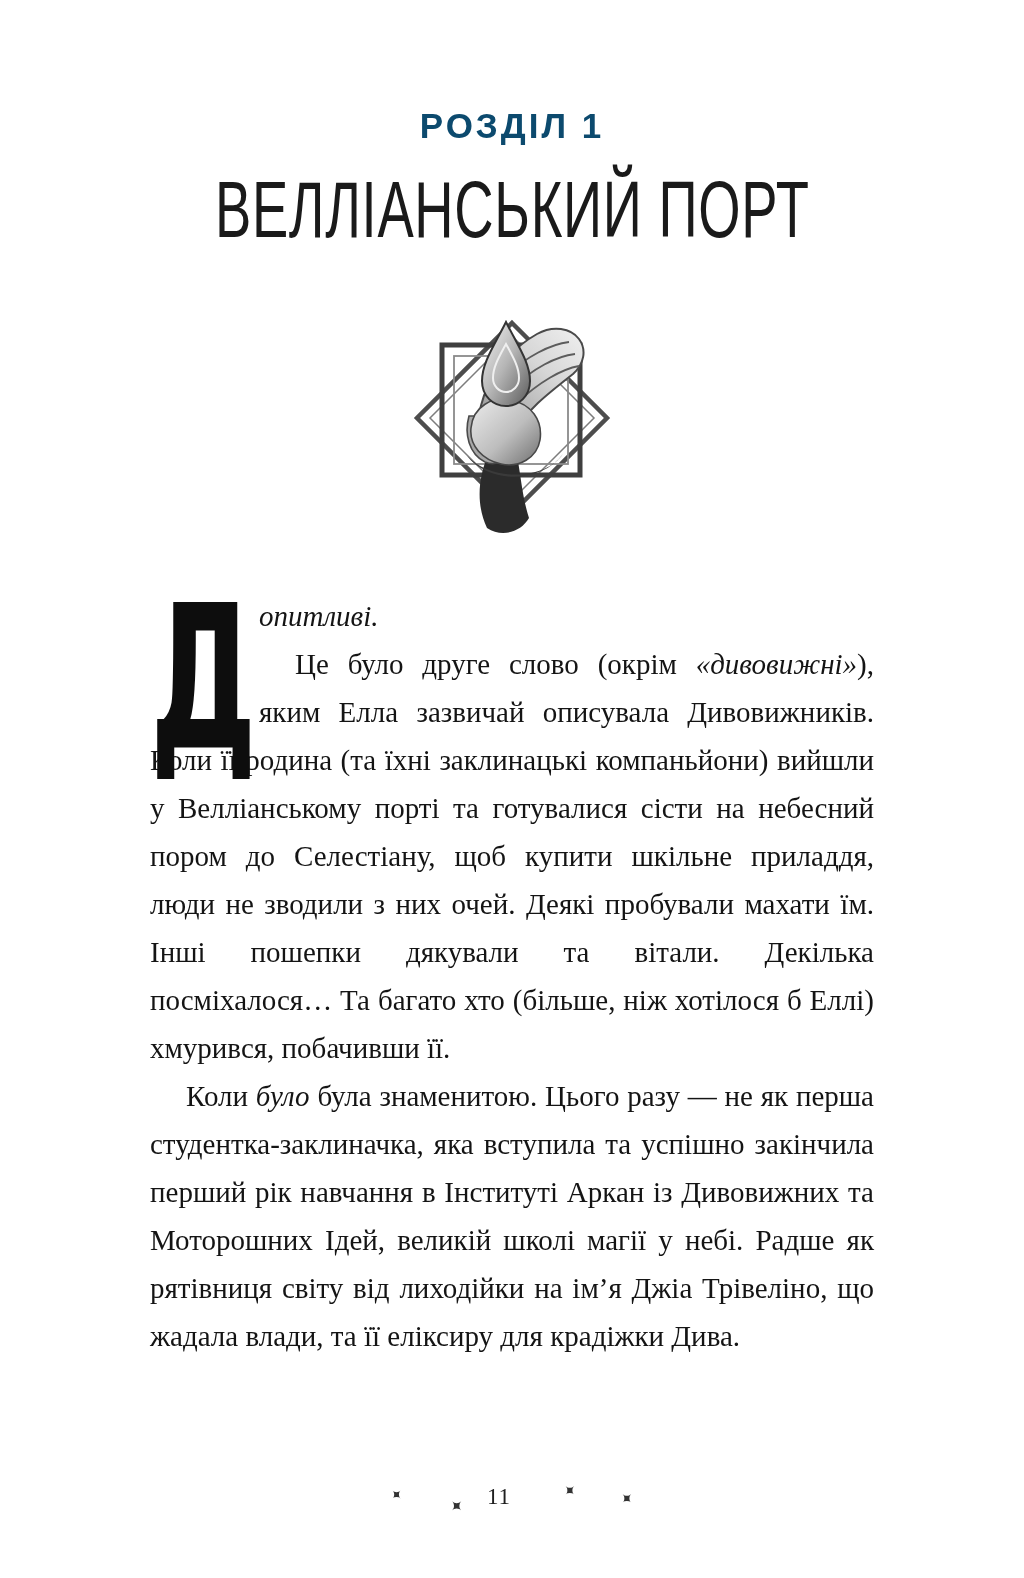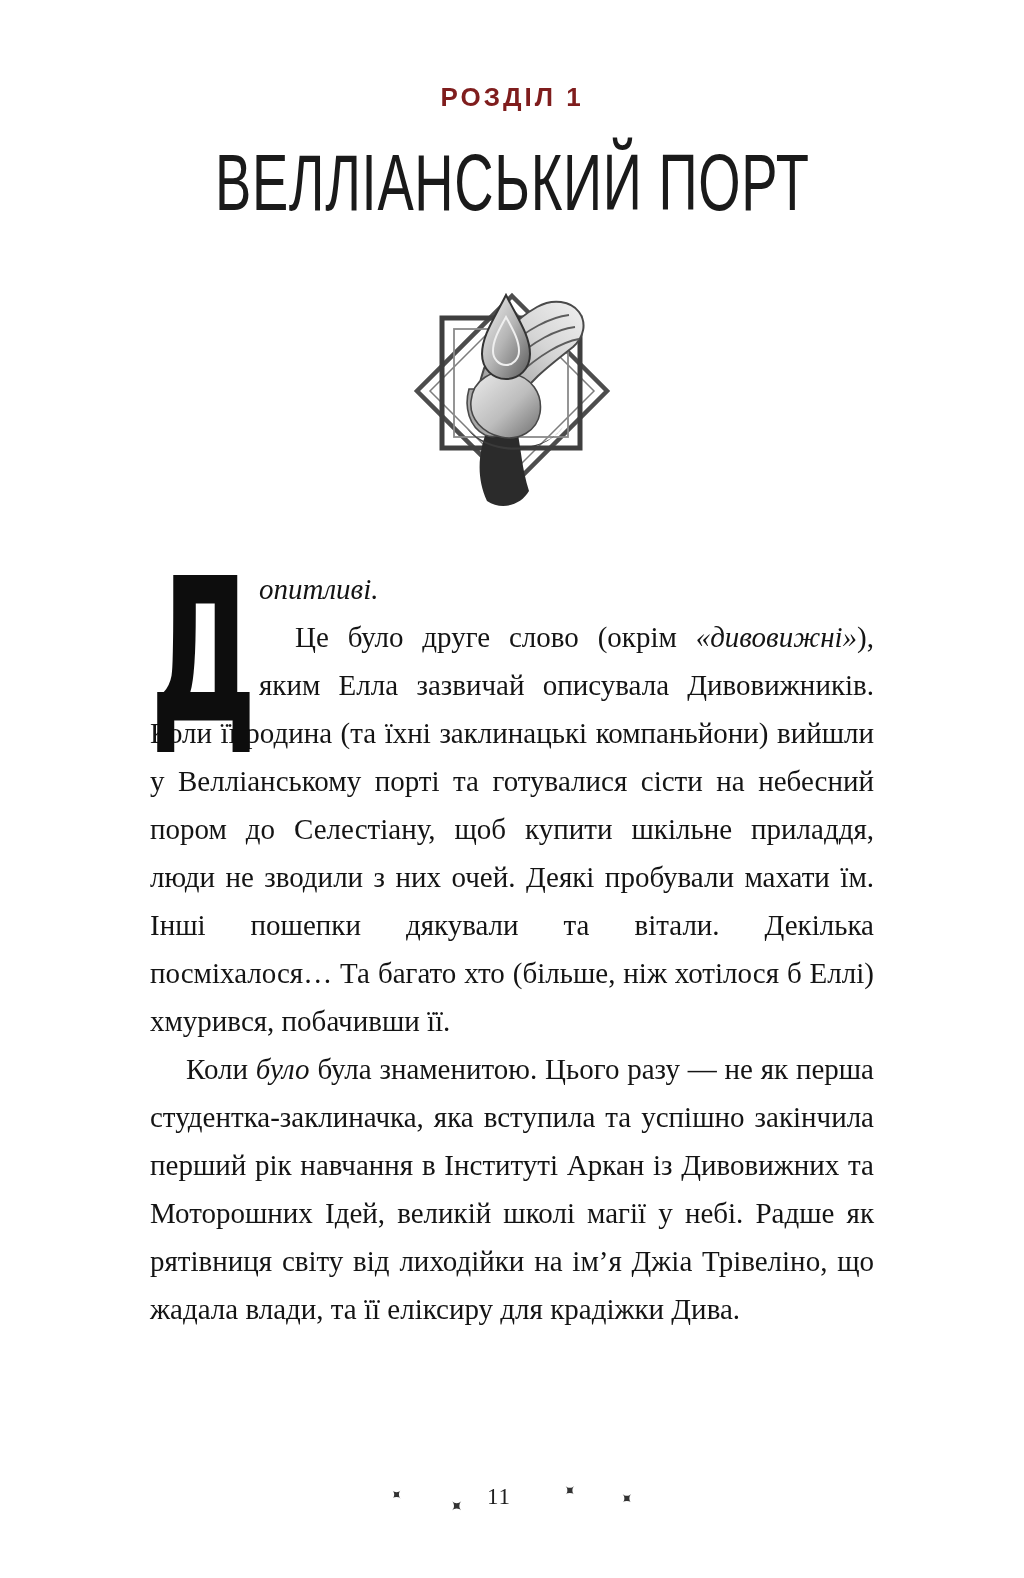--- a/index.html
+++ b/index.html
@@ -2,25 +2,25 @@
 <html><head>
 <meta charset="utf-8">
 <style>
   html,body{margin:0;padding:0;background:#e8e8e8;}
   .page{
     width:1024px;height:1578px;background:#ffffff;position:relative;
     margin:0 auto;color:#161616;overflow:hidden;
     font-family:"Liberation Serif",serif;
   }
   .kicker{
-    padding-top:82px;text-align:center;
+    padding-top:106px;text-align:center;
     font-family:"Liberation Sans",sans-serif;font-weight:700;
-    font-size:26px;letter-spacing:3px;color:#7f1d1d;
+    font-size:35px;letter-spacing:3px;color:#0c4a6e;
   }
-  .title-wrap{text-align:center;margin-top:24px;height:86px;}
+  .title-wrap{text-align:center;margin-top:18px;height:86px;}
   .title{
     display:inline-block;margin:0;font-weight:400;
     font-family:"Liberation Sans",sans-serif;
     font-size:80px;letter-spacing:1px;white-space:nowrap;color:#1a1a1a;
     transform:scale(0.68,1.0);transform-origin:50% 0;
   }
   .ornament{width:206px;height:236px;margin:56px auto 0;}
   .ornament svg{display:block;}
   .text-col{
     width:724px;margin:50px auto 0;

